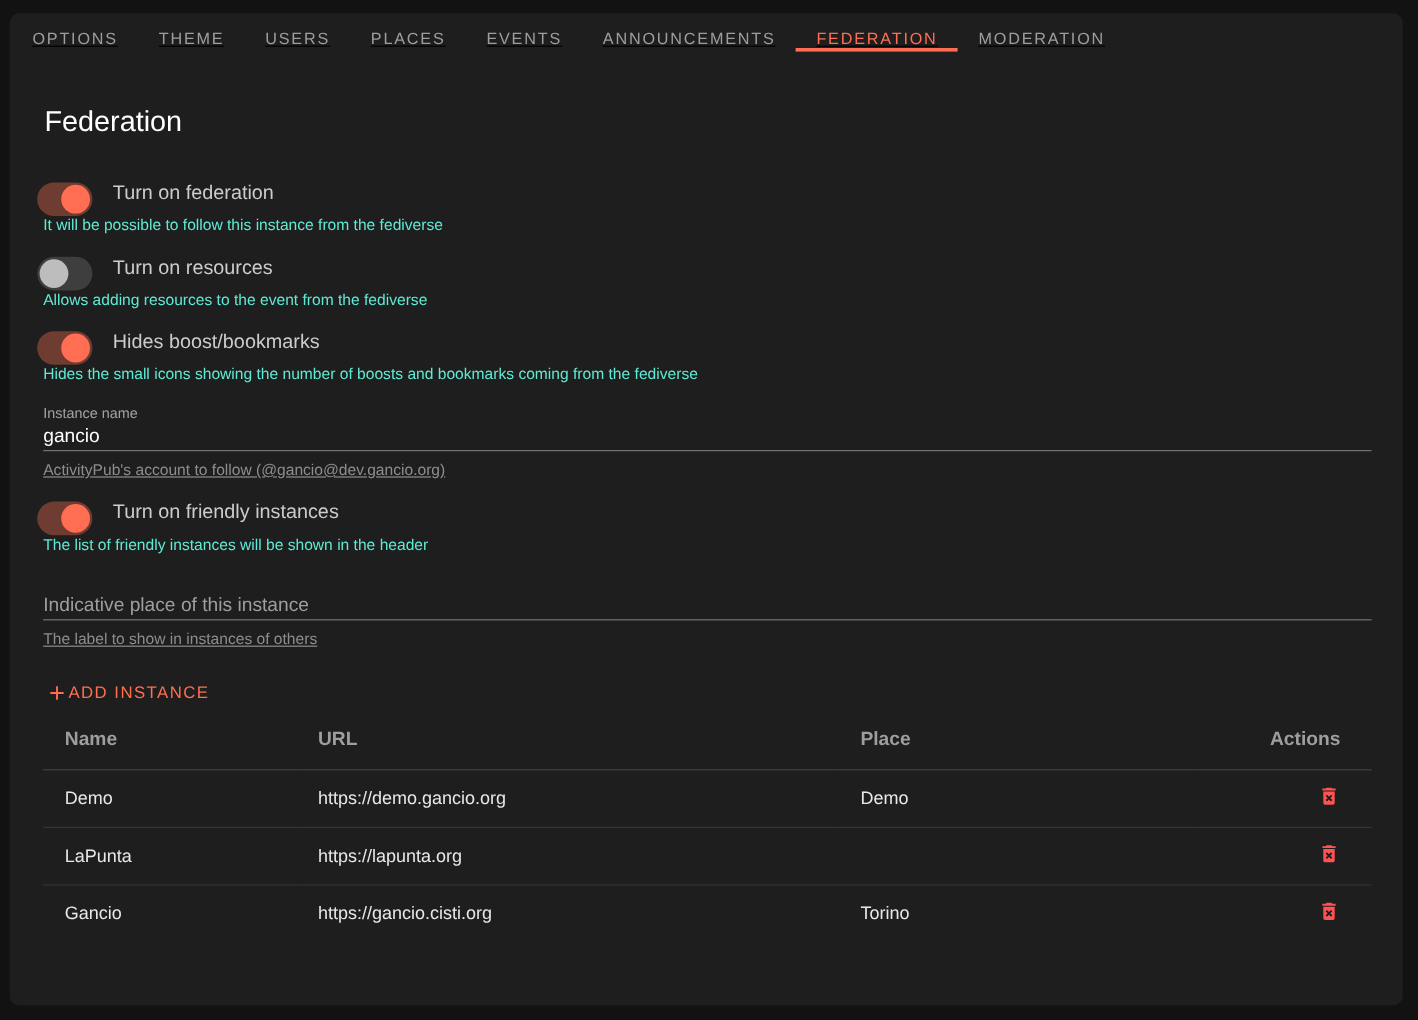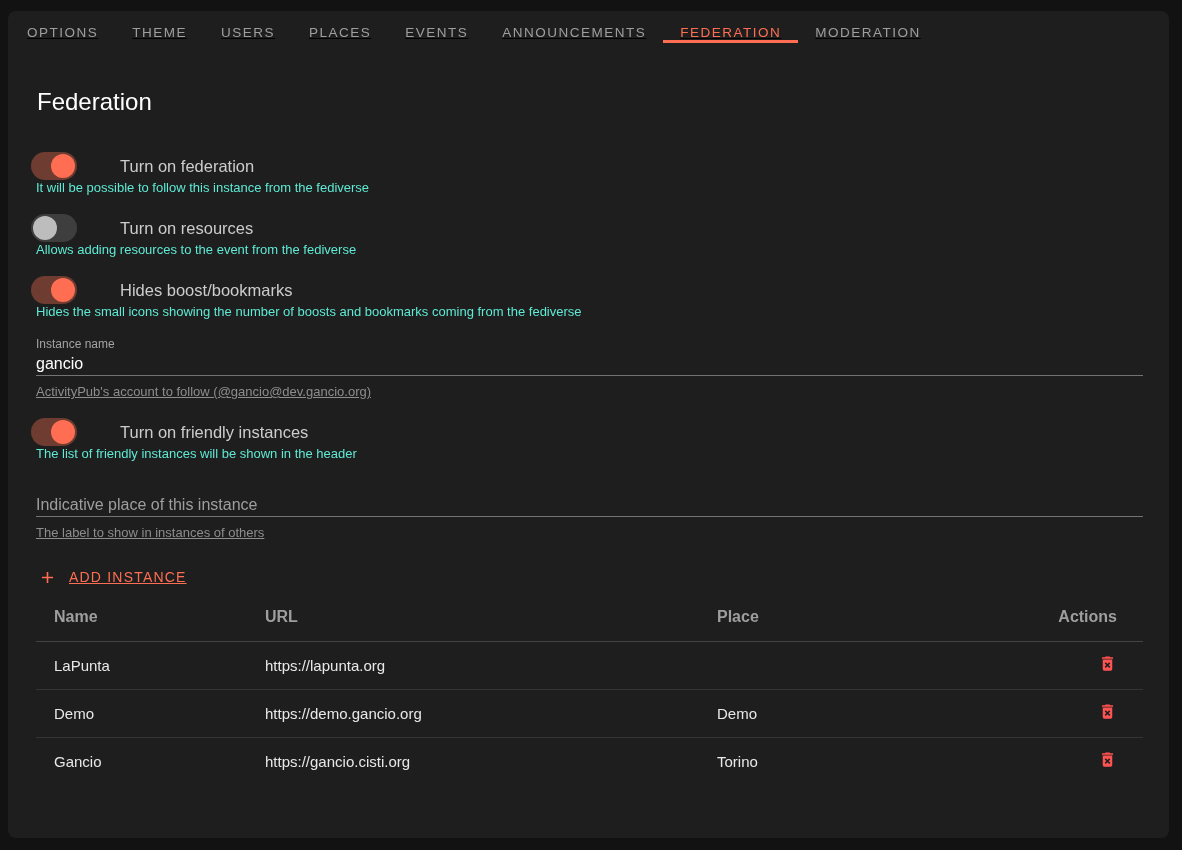--- a/index.html
+++ b/index.html
@@ -16,45 +16,45 @@
   
   .tabs{display:flex;height:45px;padding-left:2px;align-items:center;text-decoration:underline;}
   .tab{display:flex;align-items:center;padding:0 17px;font-size:13.5px;
     letter-spacing:1.5px;color:#9e9e9e;cursor:pointer;border-bottom:3px solid transparent;}
   .tab.active{color:var(--accent);border-bottom-color:var(--accent);}
   
   .content{padding:0 26px 0 28px;}
   .page-title{font-size:24px;font-weight:400;color:#ffffff;line-height:32px;
     margin:30px 0 0 1px;}
   
-  .switch-row{display:flex;align-items:center;height:28px;margin-left:-5px;gap:26px;}
+  .switch-row{display:flex;height:28px;margin-left:-5px;}
   .switch-row.first{margin-top:34px;}
   .switch-row.gap{margin-top:18px;}
   .switch{width:46px;height:28px;border-radius:14px;background:#3e3e3e;
     position:relative;cursor:pointer;flex:0 0 auto;}
   .switch .thumb{position:absolute;top:2px;left:2px;width:24px;height:24px;
     border-radius:50%;background:#bdbdbd;}
   .switch.on{background:#6e3c30;}
   .switch.on .thumb{left:20px;background:var(--accent);}
   .switch-label{margin-left:17px;font-size:16.5px;color:#cccccc;}
   .hint{font-size:13px;color:#5eead4;line-height:16px;margin-top:0;}
   
   .text-field{margin-top:16px;}
   .text-field.placeholder-only{margin-top:31px;}
   .f-label{font-size:12px;color:#a3a3a3;line-height:16px;}
   .text-field input{display:block;width:100%;height:24px;padding:0;margin:0;
     background:transparent;border:0;outline:0;border-bottom:1px solid #737373;
     font-family:"Liberation Sans",sans-serif;font-size:16px;color:#ffffff;}
   .text-field input::placeholder{color:#9e9e9e;opacity:1;}
   .f-hint{font-size:13px;color:#8d8d8d;line-height:16px;margin-top:8px;text-decoration:underline;}
   
-  .add-btn{display:flex;align-items:center;gap:12px;margin-top:22px;height:28px;
+  .add-btn{display:flex;align-items:center;gap:0;margin-top:22px;height:28px;
     padding:0 2px;background:none;border:0;cursor:pointer;color:var(--accent);
     font-family:"Liberation Sans",sans-serif;font-size:14px;font-weight:500;
-    letter-spacing:1.2px;text-decoration:underline;}
+    letter-spacing:1.2px;}
   .add-btn svg{width:19px;height:19px;fill:currentColor;}
   
   table{width:100%;border-collapse:collapse;table-layout:fixed;margin-top:2px;}
   th{height:48px;font-size:16px;font-weight:bold;color:#9e9e9e;text-align:left;
     padding:0 0 0 18px;border-bottom:1px solid #434343;}
   td{height:48px;font-size:15px;color:#e8e8e8;padding:0 0 0 18px;
     border-bottom:1px solid #343434;}
   tr:last-child td{border-bottom:none;}
   th.col-actions,td.col-actions{text-align:right;padding-right:26px;}
   .del-btn{background:none;border:0;padding:0;cursor:pointer;line-height:0;}
@@ -140,35 +140,35 @@
       <thead>
         <tr>
           <th>Name</th>
           <th>URL</th>
           <th>Place</th>
           <th class="col-actions">Actions</th>
         </tr>
       </thead>
       <tbody>
         <tr>
-          <td>LaPunta</td>
-          <td>https://lapunta.org</td>
-          <td></td>
+          <td>Demo</td>
+          <td>https://demo.gancio.org</td>
+          <td>Demo</td>
           <td class="col-actions">
             <button class="del-btn">
               <svg viewBox="0 0 24 24">
                 <path d="M6,19A2,2 0 0,0 8,21H16A2,2 0 0,0 18,19V7H6V19M8.46,11.88L9.87,10.47L12,12.59L14.12,10.47L15.53,11.88L13.41,14L15.53,16.12L14.12,17.53L12,15.41L9.88,17.53L8.47,16.12L10.59,14L8.46,11.88M15.5,4L14.5,3H9.5L8.5,4H5V6H19V4H15.5Z"></path>
               </svg>
             </button>
           </td>
         </tr>
         <tr>
-          <td>Demo</td>
-          <td>https://demo.gancio.org</td>
-          <td>Demo</td>
+          <td>LaPunta</td>
+          <td>https://lapunta.org</td>
+          <td></td>
           <td class="col-actions">
             <button class="del-btn">
               <svg viewBox="0 0 24 24">
                 <path d="M6,19A2,2 0 0,0 8,21H16A2,2 0 0,0 18,19V7H6V19M8.46,11.88L9.87,10.47L12,12.59L14.12,10.47L15.53,11.88L13.41,14L15.53,16.12L14.12,17.53L12,15.41L9.88,17.53L8.47,16.12L10.59,14L8.46,11.88M15.5,4L14.5,3H9.5L8.5,4H5V6H19V4H15.5Z"></path>
               </svg>
             </button>
           </td>
         </tr>
         <tr>
           <td>Gancio</td>

